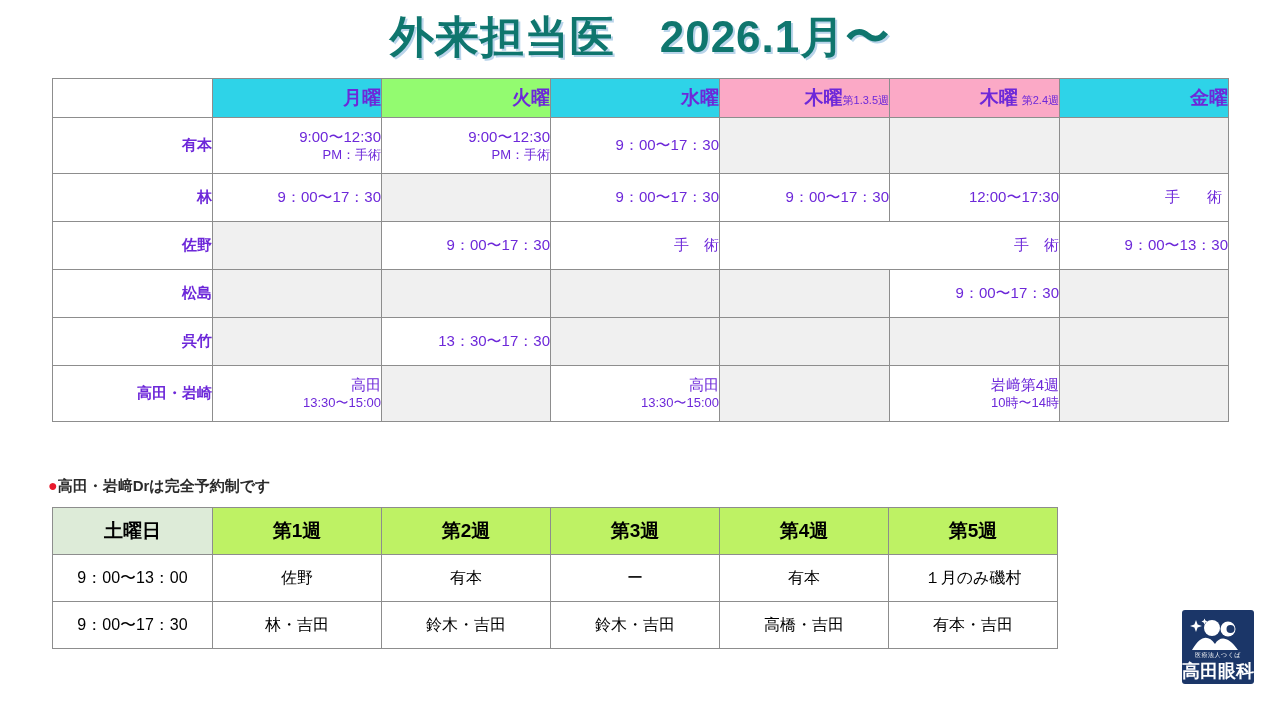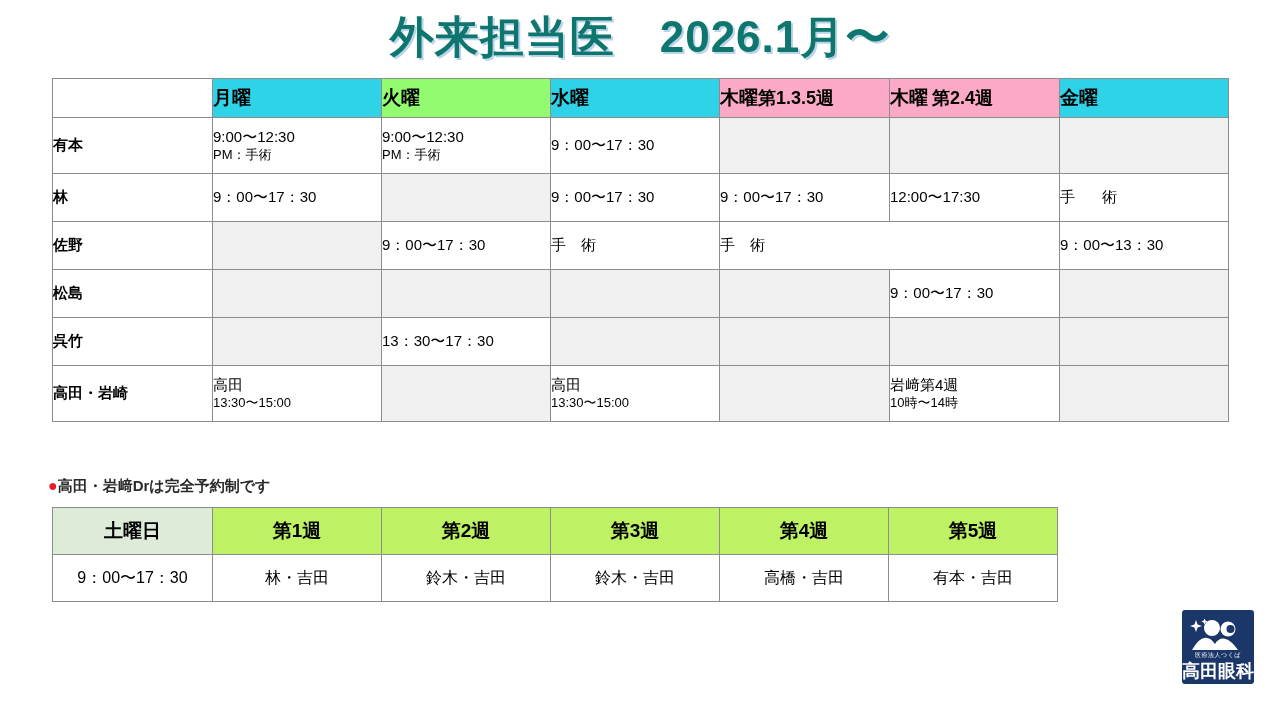--- a/index.html
+++ b/index.html
@@ -34,45 +34,45 @@
   .main-table {
     position: absolute;
     left: 52px;
     top: 78px;
     width: 1176px;
     border-collapse: collapse;
     table-layout: fixed;
   }
   .main-table td, .main-table th {
     border: 1px solid #8d8d8d;
-    text-align: left;
+    text-align: right;
     vertical-align: middle;
     font-size: 15px;
-    color: #000000;
+    color: #6d28d9;
     padding: 0;
     line-height: 1.25;
   }
   .main-table th {
     height: 38px;
     font-size: 19px;
     font-weight: bold;
   }
   .col-name  { width: 160px; }
   .col-day   { width: 169px; }
   .col-thu   { width: 170px; }
   .col-fri   { width: 169px; }
 
   .hd-blank { background: #ffffff; border-bottom-color: #5a5a5a; }
   .hd-cyan  { background: #2ED3E8; }
   .hd-green { background: #93FB70; margin-left: 33px; }
   .hd-pink  { background: #FBA9C6; }
 
   .hd-sub {
-    font-size: 18px;
-    font-weight: bold;
+    font-size: 11px;
+    font-weight: normal;
     vertical-align: baseline;
   }
   .hd-sub.spaced { margin-left: 4px; }
 
   .row-name {
     font-size: 22px;
     font-weight: bold;
     background: #ffffff;
   }
   .cell-empty { background: #f0f0f0; }
@@ -282,20 +282,28 @@
       <th class="hd-satgreen">土曜日</th>
       <th class="hd-cream">第1週</th>
       <th class="hd-cream">第2週</th>
       <th class="hd-cream">第3週</th>
       <th class="hd-cream">第4週</th>
       <th class="hd-cream">第5週</th>
     </tr>
   </thead>
   <tbody>
     <tr>
+      <td>9：00〜13：00</td>
+      <td>佐野</td>
+      <td>有本</td>
+      <td>ー</td>
+      <td>有本</td>
+      <td>１月のみ磯村</td>
+    </tr>
+    <tr>
       <td>9：00〜17：30</td>
       <td>林・吉田</td>
       <td>鈴木・吉田</td>
       <td>鈴木・吉田</td>
       <td>高橋・吉田</td>
       <td>有本・吉田</td>
     </tr>
   </tbody>
 </table>
 

